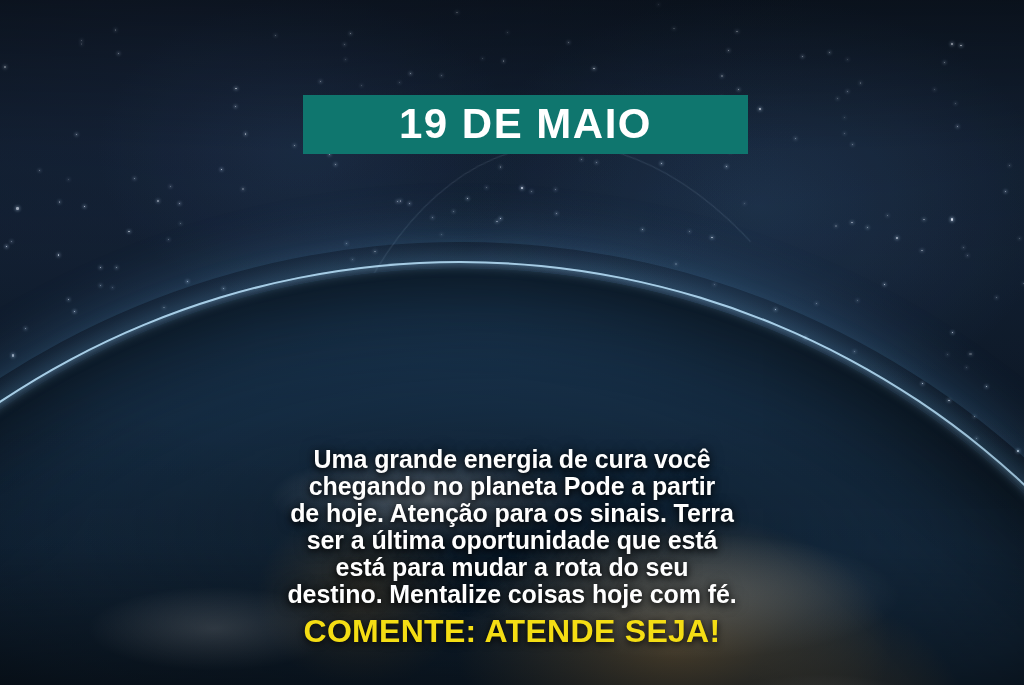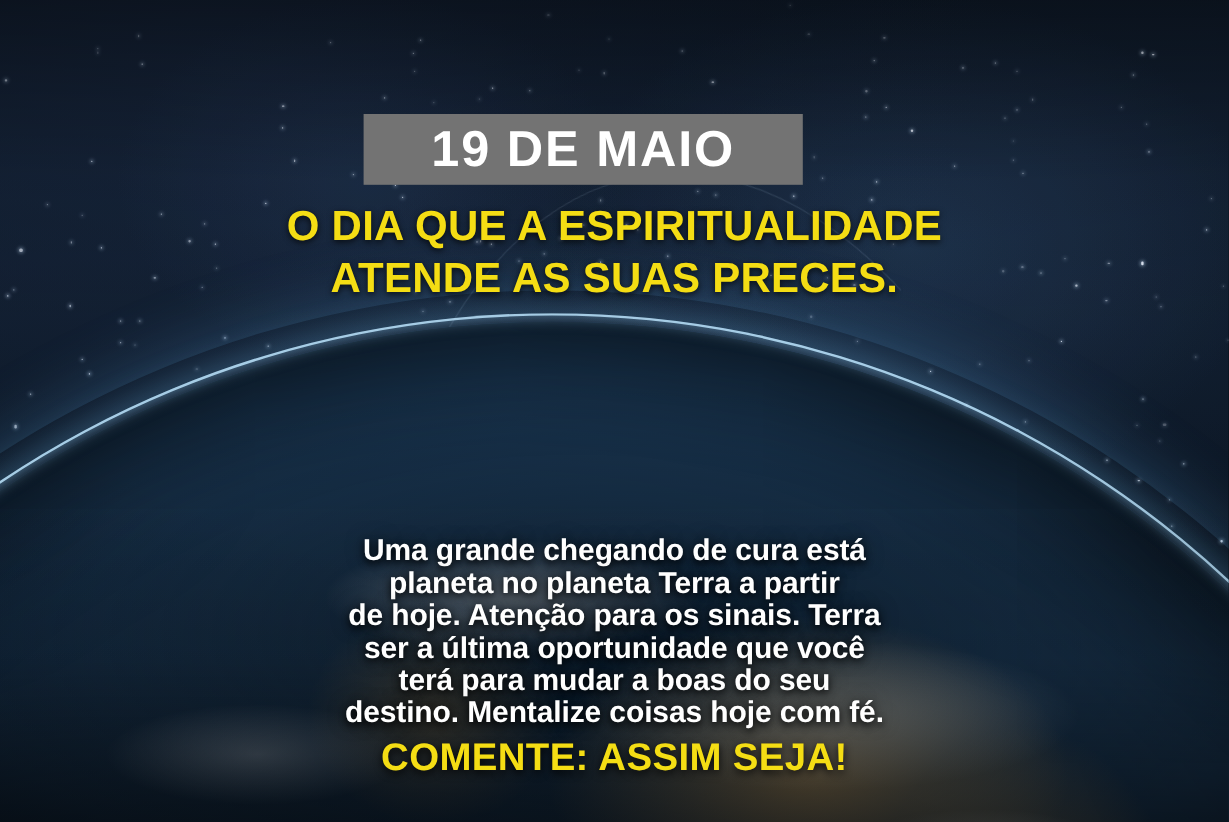--- a/index.html
+++ b/index.html
@@ -145,23 +145,23 @@
   .content {
     position: absolute;
     inset: 0;
     z-index: 10;
   }
 
   .date-banner {
     position: absolute;
     left: 303px;
     top: 95px;
-    width: 366px;
+    width: 445px;
     height: 59px;
-    background: #737373;
+    background: #0f766e;
     display: flex;
     align-items: center;
     justify-content: center;
   }
   .date-banner-text {
     color: #ffffff;
     font-size: 42px;
     font-weight: 700;
     letter-spacing: 1.5px;
     line-height: 1;
@@ -402,30 +402,26 @@
   </div>
 
   <div class="vignette"></div>
 
   <div class="content">
 
     <div class="date-banner">
       <span class="date-banner-text">19 DE MAIO</span>
     </div>
 
-    <div class="headline">
-      <span class="hl-line">O DIA QUE A ESPIRITUALIDADE</span>
-      <span class="hl-line">ATENDE AS SUAS PRECES.</span>
-    </div>
 
     <div class="body-copy">
-      <span class="bc-line">Uma grande chegando de cura está</span>
-      <span class="bc-line">planeta no planeta Terra a partir</span>
+      <span class="bc-line">Uma grande energia de cura você</span>
+      <span class="bc-line">chegando no planeta Pode a partir</span>
       <span class="bc-line">de hoje. Atenção para os sinais. Terra</span>
-      <span class="bc-line">ser a última oportunidade que você</span>
-      <span class="bc-line">terá para mudar a boas do seu</span>
+      <span class="bc-line">ser a última oportunidade que está</span>
+      <span class="bc-line">está para mudar a rota do seu</span>
       <span class="bc-line">destino. Mentalize coisas hoje com fé.</span>
     </div>
 
-    <div class="cta">COMENTE: ASSIM SEJA!</div>
+    <div class="cta">COMENTE: ATENDE SEJA!</div>
 
   </div>
 </div>
 
 </body></html>

